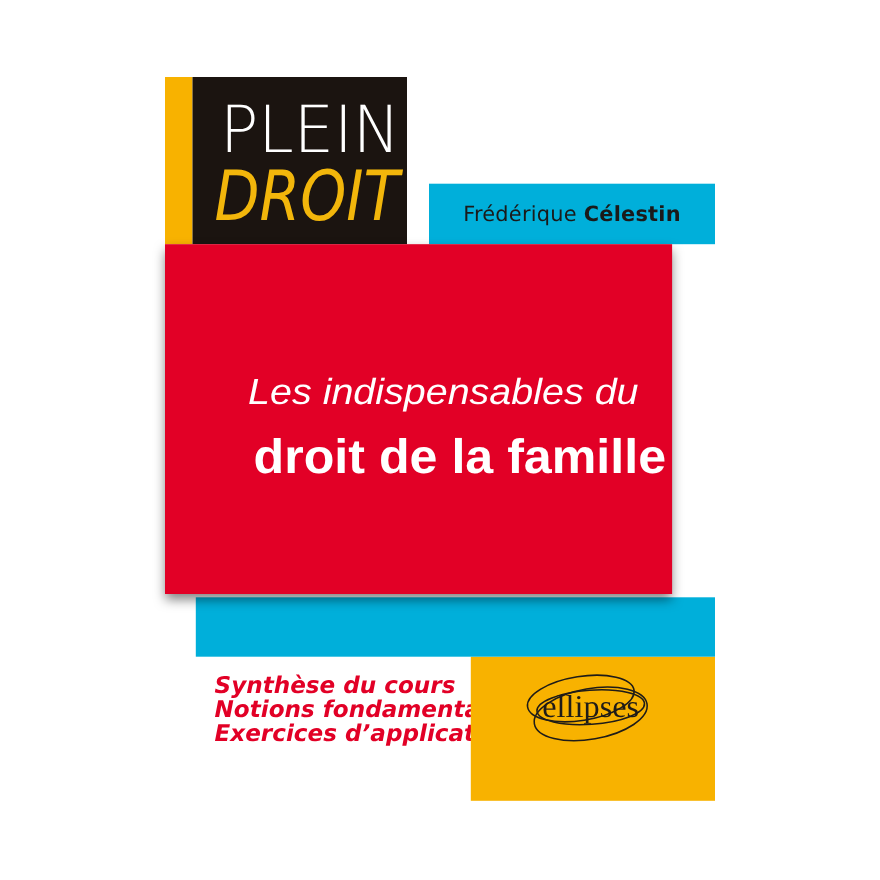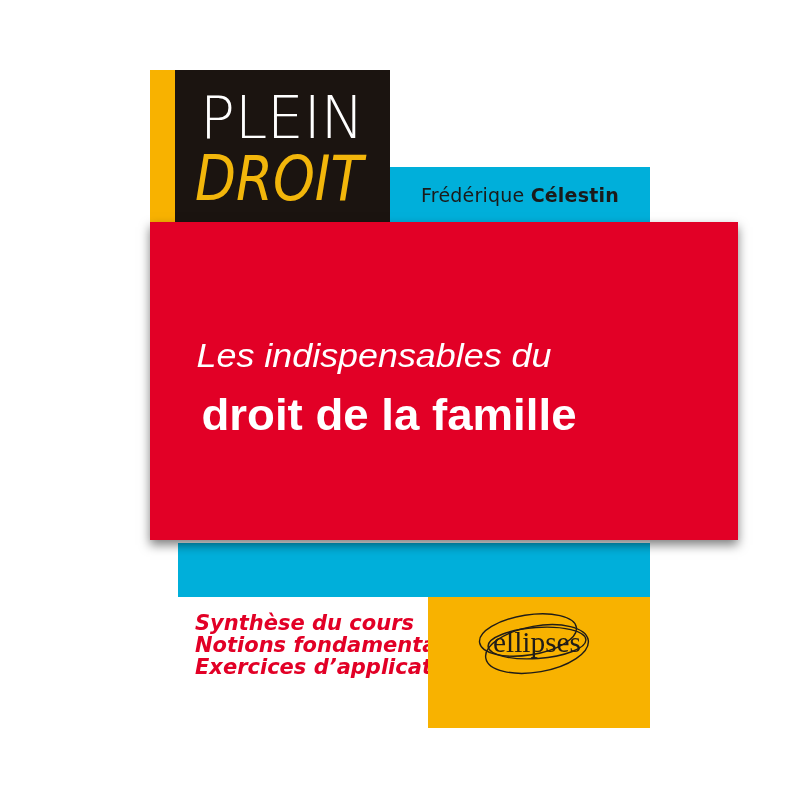--- a/index.html
+++ b/index.html
@@ -8,34 +8,34 @@
   }
   html,body{margin:0;padding:0;background:#fff;}
   .canvas{
     position:relative;width:800px;height:800px;background:#fff;overflow:hidden;
     font-family:"DejaVu Sans","Liberation Sans",sans-serif;
   }
   .abs{position:absolute;}
   
   .yellow-strip{left:150px;top:70px;width:25px;height:152px;background:var(--yellow);}
   
-  .black-box{left:175px;top:70px;width:215px;height:152px;background:var(--panel-black);}
+  .black-box{left:175px;top:70px;width:195px;height:152px;background:var(--panel-black);}
   .black-box svg{display:block;width:215px;height:152px;}
   .plein-text{fill:var(--white);font-family:"DejaVu Sans","Liberation Sans",sans-serif;
     font-weight:200;font-size:59px;}
   .droit-text{fill:var(--droit-yellow);font-family:"DejaVu Sans","Liberation Sans",sans-serif;
     font-weight:200;font-style:italic;font-size:63px;}
   
   .author-strip{left:390px;top:167px;width:260px;height:55px;background:var(--cyan);
     display:flex;align-items:center;justify-content:center;}
   .author-strip .author-name{font-size:19px;color:var(--text-dark);letter-spacing:.2px;white-space:pre;}
   .author-strip .last{font-weight:bold;}
   
-  .red-box{left:150px;top:222px;width:588px;height:318px;background:var(--red);
-    z-index:2;box-shadow:0 5px 10px rgba(0,0,0,.5);}
+  .red-box{left:150px;top:222px;width:432px;height:318px;background:var(--red);
+    z-index:2;box-shadow:0 5px 10px rgba(0,0,0,.5);padding-left:29px;}
   .red-box svg{display:block;width:500px;height:318px;}
   .title-line1{fill:var(--white);font-family:"Liberation Sans","DejaVu Sans",sans-serif;
     font-style:italic;font-size:33px;}
   .title-line2{fill:var(--white);font-family:"Liberation Sans","DejaVu Sans",sans-serif;
     font-weight:bold;font-size:44px;}
   
   .cyan-strip-bottom{left:178px;top:543px;width:472px;height:54px;background:var(--cyan);z-index:1;}
   
   .features{left:195px;top:612px;color:var(--red);
     font-weight:bold;font-style:italic;font-size:21px;line-height:22px;}

